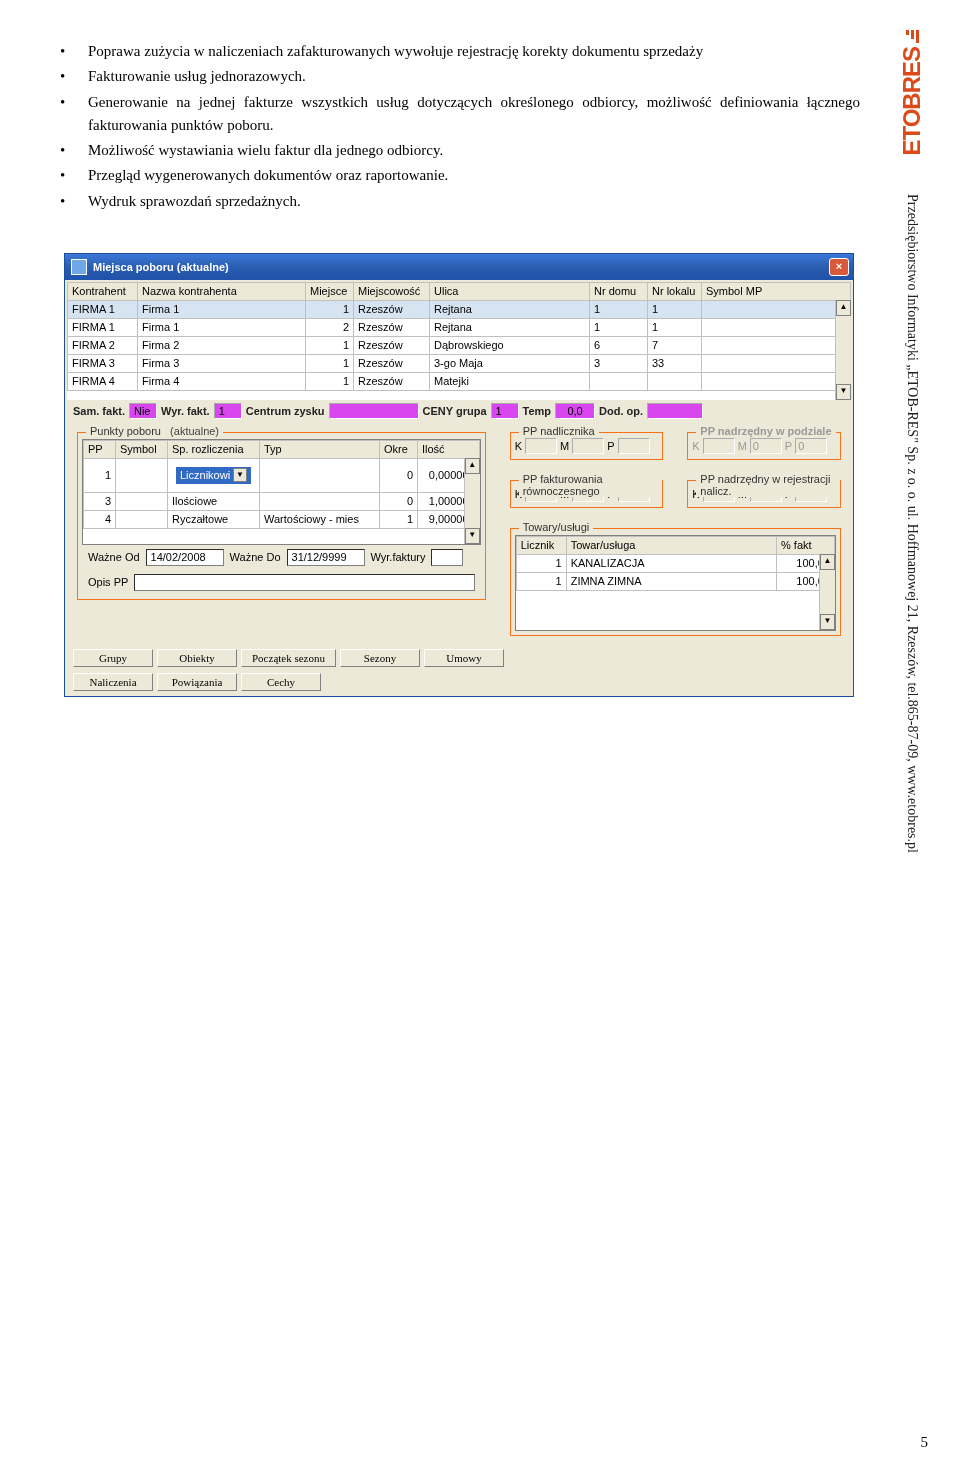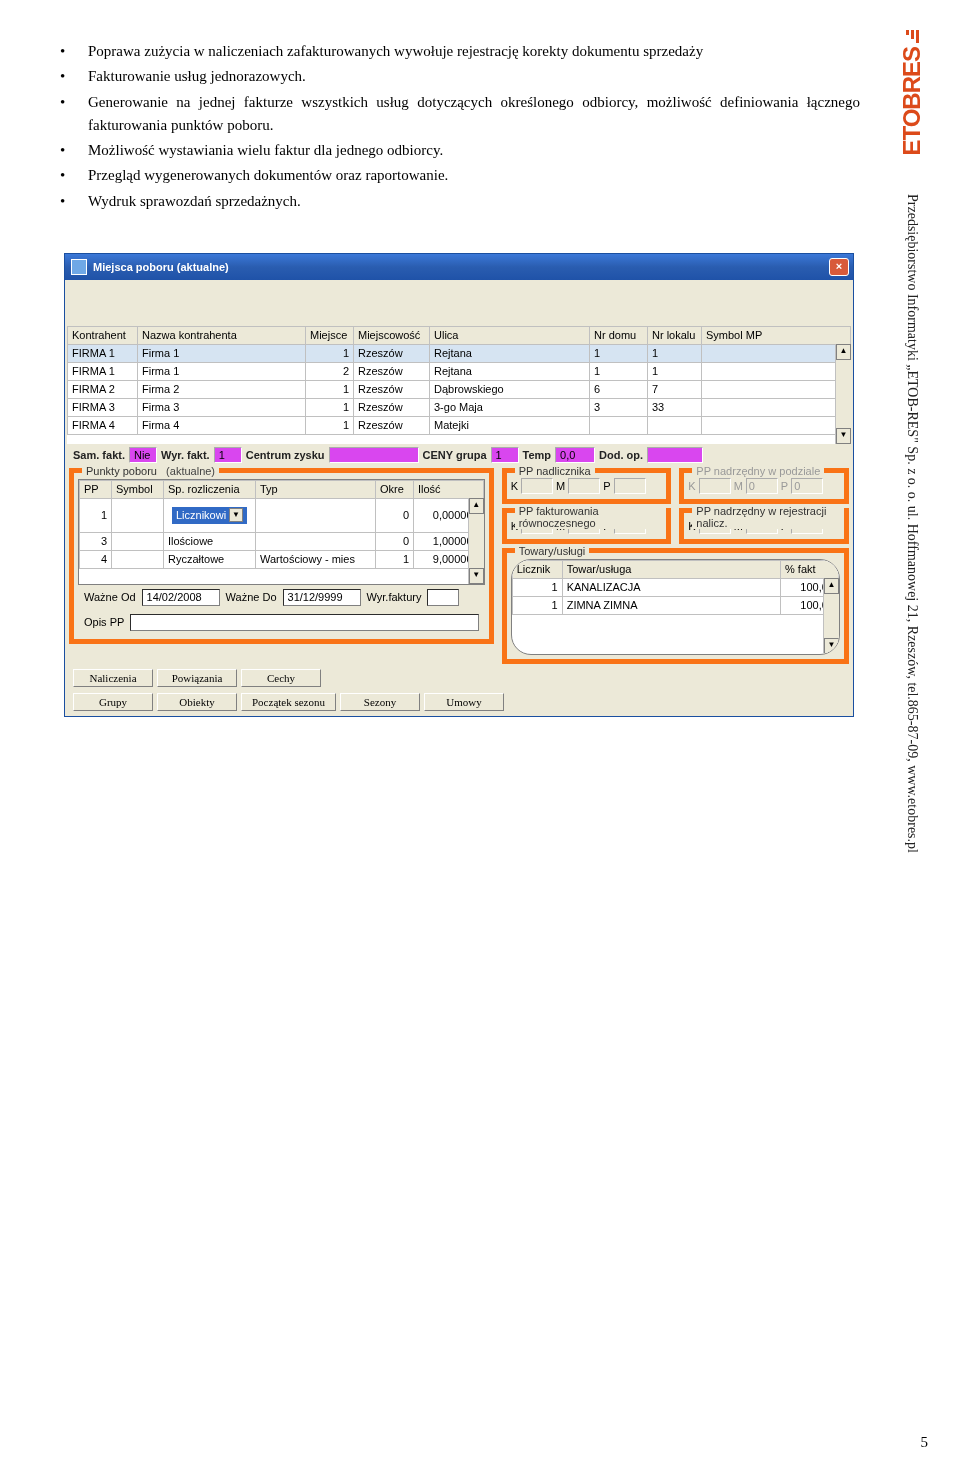--- a/index.html
+++ b/index.html
@@ -137,31 +137,31 @@
     display:flex; align-items:center; gap:4px; padding:3px 6px;
     font-size:11px; background:#ece9d8;
   }
   .form-row label { color:#222;font-weight:bold; }
   .form-row .ro { background:#d946ef; border:1px inset #fff; padding:1px 4px; min-width:28px; display:inline-block; height:16px; }
   .form-row .ro.w40{min-width:40px;}
   .form-row .ro.w56{min-width:56px;}
   .form-row .ro.w90{min-width:90px;}
   
   .fs {
-    border:5px solid #f97316;
-    margin:2px;
+    border:1px solid #f97316;
+    margin:10px;
     padding: 6px 4px 4px 4px;
     background:#ece9d8;
     position:relative;
   }
   .fs > .legend {
     position:absolute; top:-8px; left:8px;
     background:#ece9d8; padding:0 4px; font-size:11px; color:#333;
   }
-  .fs.disabled > .legend { color:#999; }
+  .fs.disabled > .legend { color:#999;font-weight:bold; }
   .cols { display:flex; gap:4px; }
   .cols > div { flex:1; }
   .kmp { display:flex; gap:3px; align-items:center; font-size:11px; }
   .kmp input { width:32px; height:16px; border:1px inset #fff; background:#ece9d8; font-size:11px; padding:0 2px; }
   .kmp .dis { background:#ece9d8; color:#999; }
   .kmp.disabled { color:#999; }
   
   .inline-fields { display:flex; align-items:center; gap:6px; padding:4px 6px; font-size:11px; }
   .sunken { background:#fff; border:1px inset #808080; padding:1px 4px; height:17px; min-width:78px; display:inline-block; }
   
@@ -175,21 +175,21 @@
   .dd-cell {
     background:#316ac5; color:#fff; padding:0 4px; display:flex; align-items:center; height:17px;
   }
   .dd-cell .arrow {
     margin-left:auto; width:14px; height:14px; background:#ece9d8;
     border:1px solid #808080; color:#000; text-align:center; line-height:11px; font-size:8px;
   }
   .subgrid-wrap { background:#fff; border:1px solid #808080; height:106px; overflow:hidden; position:relative; }
   .subgrid-wrap table.grid th { background:#ece9d8; }
   .subgrid-wrap .vscroll { top:18px; }
-  .right-half-grids .subgrid-wrap { height:96px;border-radius:20px; }
+  .right-half-grids .subgrid-wrap { height:96px; }
 </style>
 </head>
 <body>
 
 <div class="page">
   <ul class="bullets">
     <li>Poprawa zużycia w naliczeniach zafakturowanych wywołuje rejestrację korekty dokumentu sprzedaży</li>
     <li>Fakturowanie usług jednorazowych.</li>
     <li>Generowanie na jednej fakturze wszystkich usług dotyczących określonego odbiorcy, możliwość definiowania łącznego fakturowania punktów poboru.</li>
     <li>Możliwość wystawiania wielu faktur dla jednego odbiorcy.</li>
@@ -198,21 +198,21 @@
   </ul>
 
   <div class="window">
     <div class="titlebar">
       <div class="ticon"></div>
       <div class="ttext">Miejsca poboru (aktualne)</div>
       <div class="closebtn">×</div>
     </div>
     <div class="win-body">
 
-      <div class="grid-wrap" style="height:118px;margin-top:44px;">
+      <div class="grid-wrap" style="height:118px;">
         <table class="grid">
           <colgroup>
             <col style="width:70px">
               <col style="width:168px">
               <col style="width:48px">
               <col style="width:76px">
               <col style="width:160px">
               <col style="width:58px">
               <col style="width:54px">
               <col>
@@ -289,21 +289,21 @@
       <div class="form-row">
         <label>Sam. fakt.</label>
         <span class="ro">Nie</span>
         <label>Wyr. fakt.</label>
         <span class="ro">1</span>
         <label>Centrum zysku</label>
         <span class="ro w90"></span>
         <label>CENY grupa</label>
         <span class="ro">1</span>
         <label>Temp</label>
-        <span class="ro w40" style="text-align:left">0,0</span>
+        <span class="ro w40" style="text-align:center">0,0</span>
         <label>Dod. op.</label>
         <span class="ro w56"></span>
       </div>
 
       <div class="cols">
 
         <div style="flex:1.22">
           <div class="fs">
             <span class="legend"><span>Punkty poboru</span> &nbsp;&nbsp;<span style="color:#444">(aktualne)</span></span>
             <div class="subgrid-wrap">
@@ -463,30 +463,30 @@
               <div class="vscroll">
                 <div class="sb-btn">▲</div>
                 <div class="sb-btn">▼</div>
               </div>
             </div>
           </div>
         </div>
       </div>
 
       <div class="btnrow">
-        <div class="winbtn">Naliczenia</div>
-        <div class="winbtn">Powiązania</div>
-        <div class="winbtn">Cechy</div>
-      </div>
-      <div class="btnrow">
         <div class="winbtn">Grupy</div>
         <div class="winbtn">Obiekty</div>
         <div class="winbtn">Początek sezonu</div>
         <div class="winbtn">Sezony</div>
         <div class="winbtn">Umowy</div>
+      </div>
+      <div class="btnrow">
+        <div class="winbtn">Naliczenia</div>
+        <div class="winbtn">Powiązania</div>
+        <div class="winbtn">Cechy</div>
       </div>
     </div>
   </div>
 </div>
 
 <div class="side-footer">
   <div class="logo">
     <div class="logo-bars">
         <span></span>
         <span></span>

